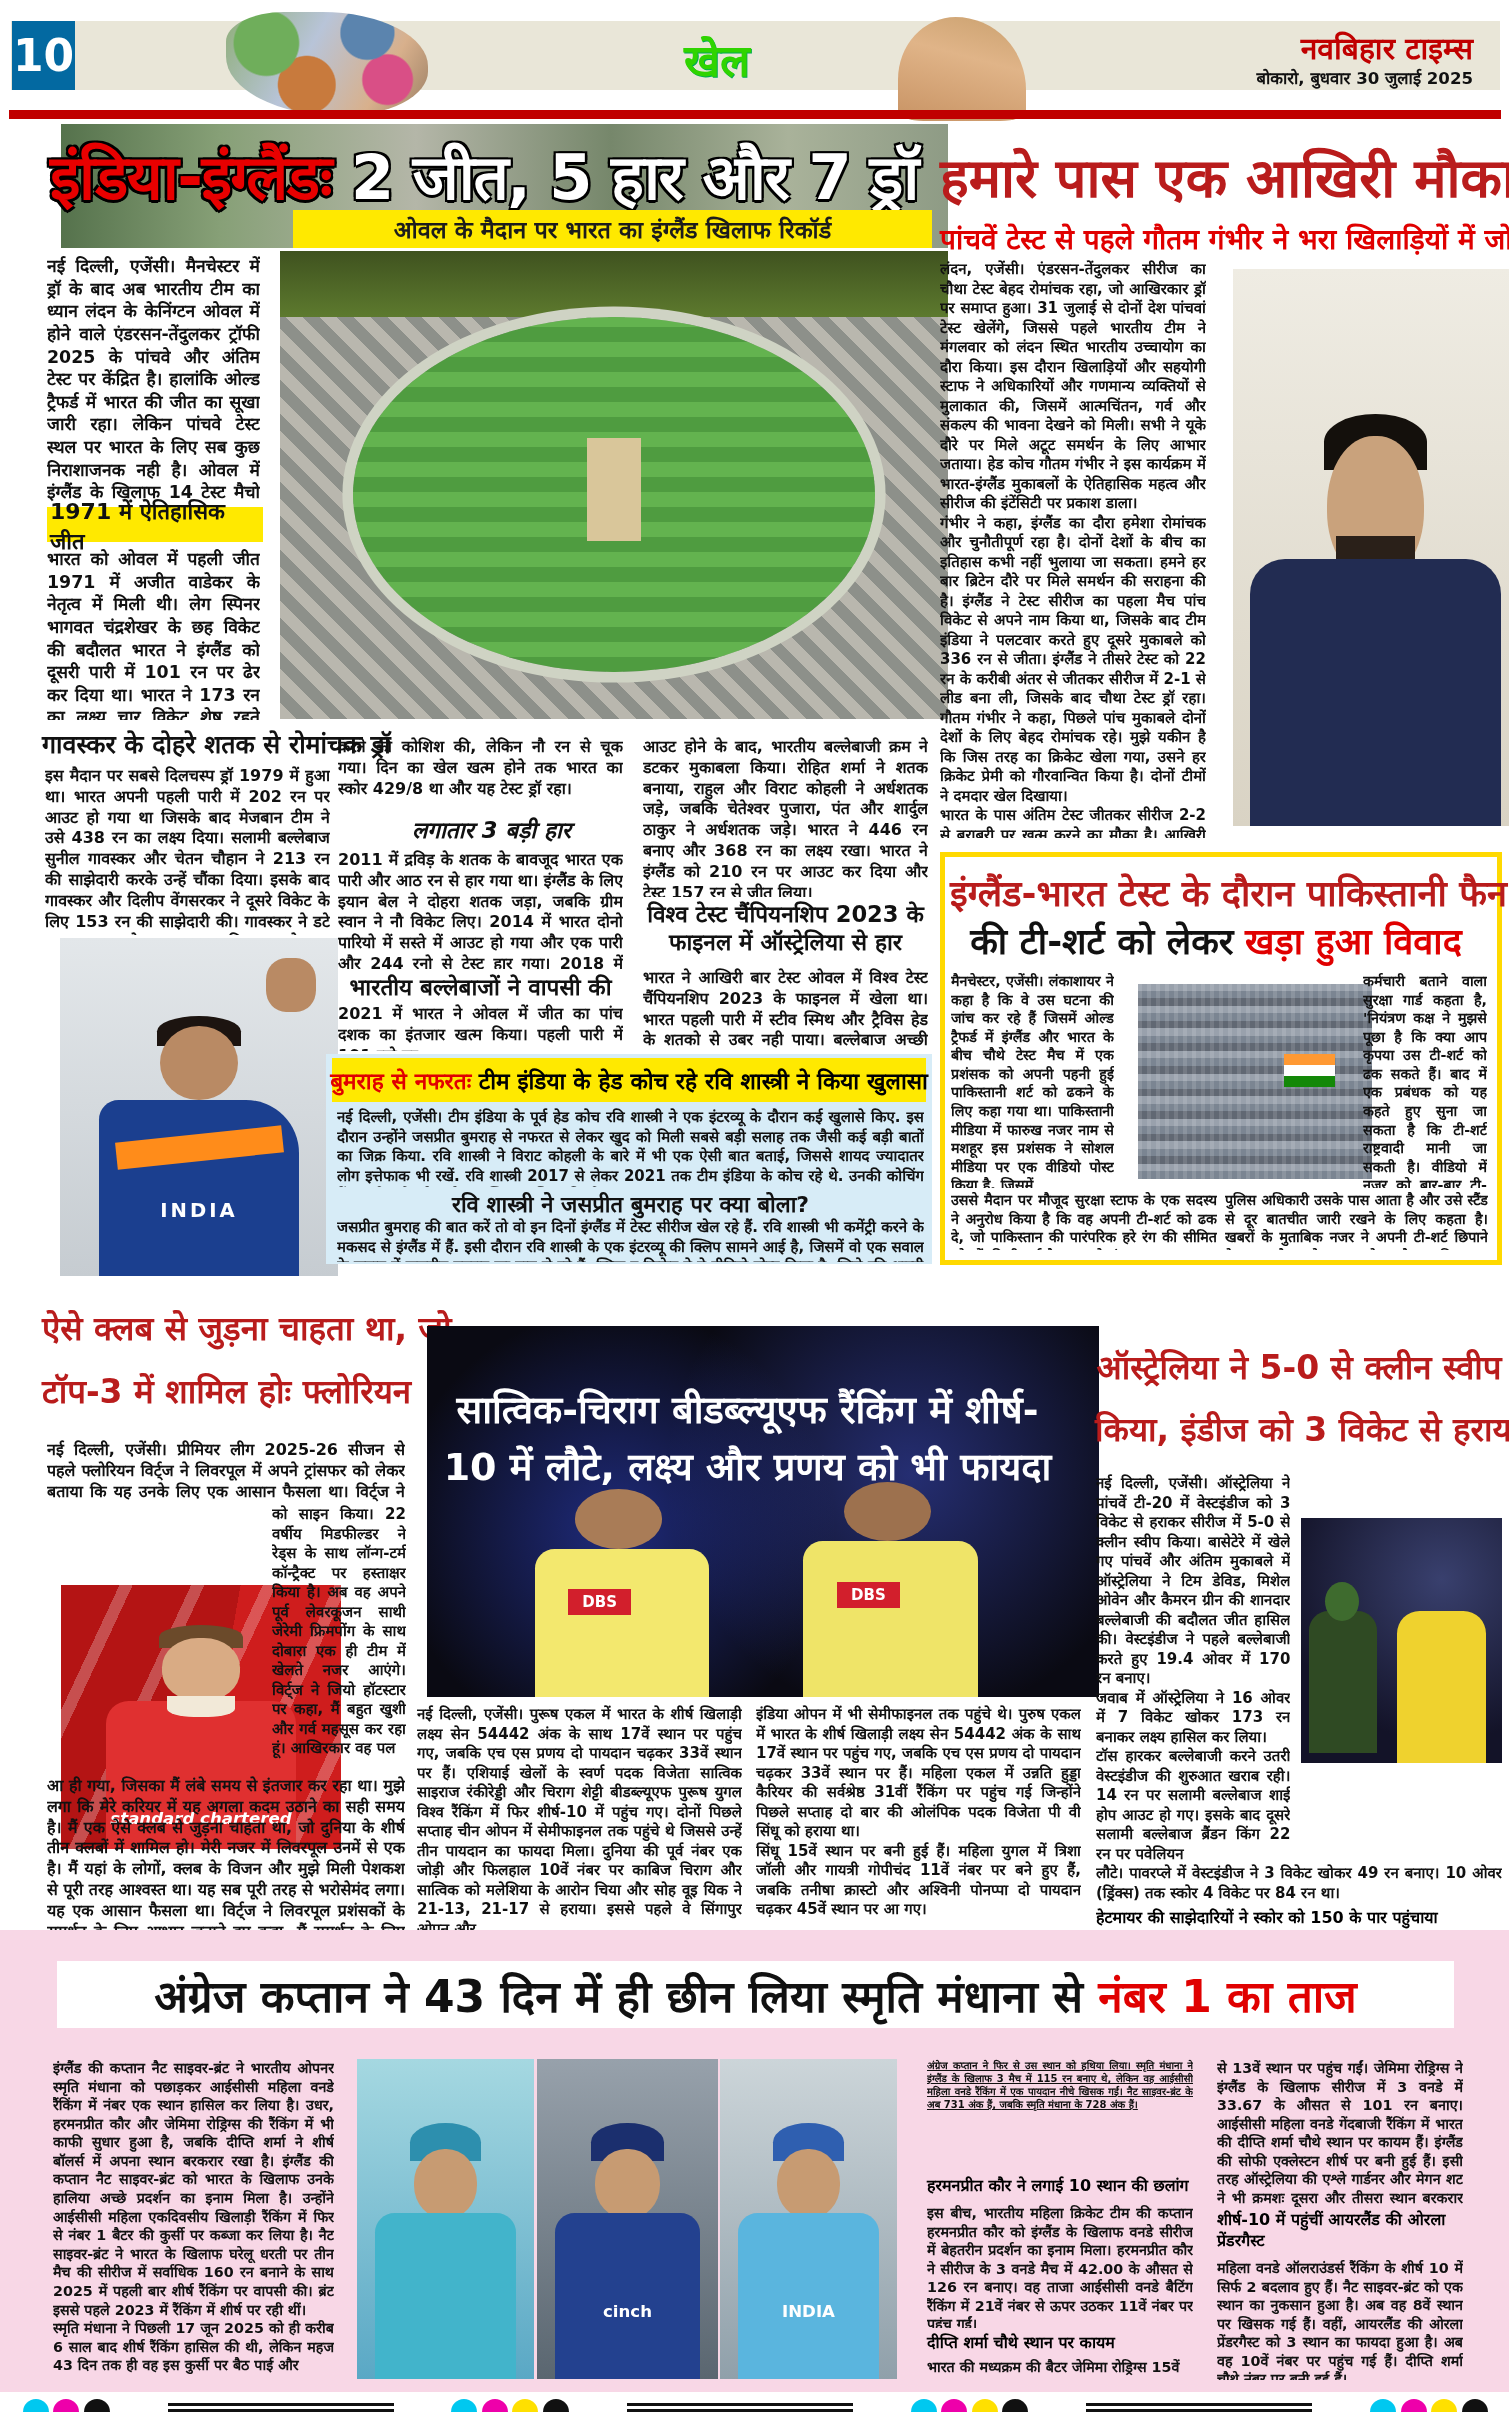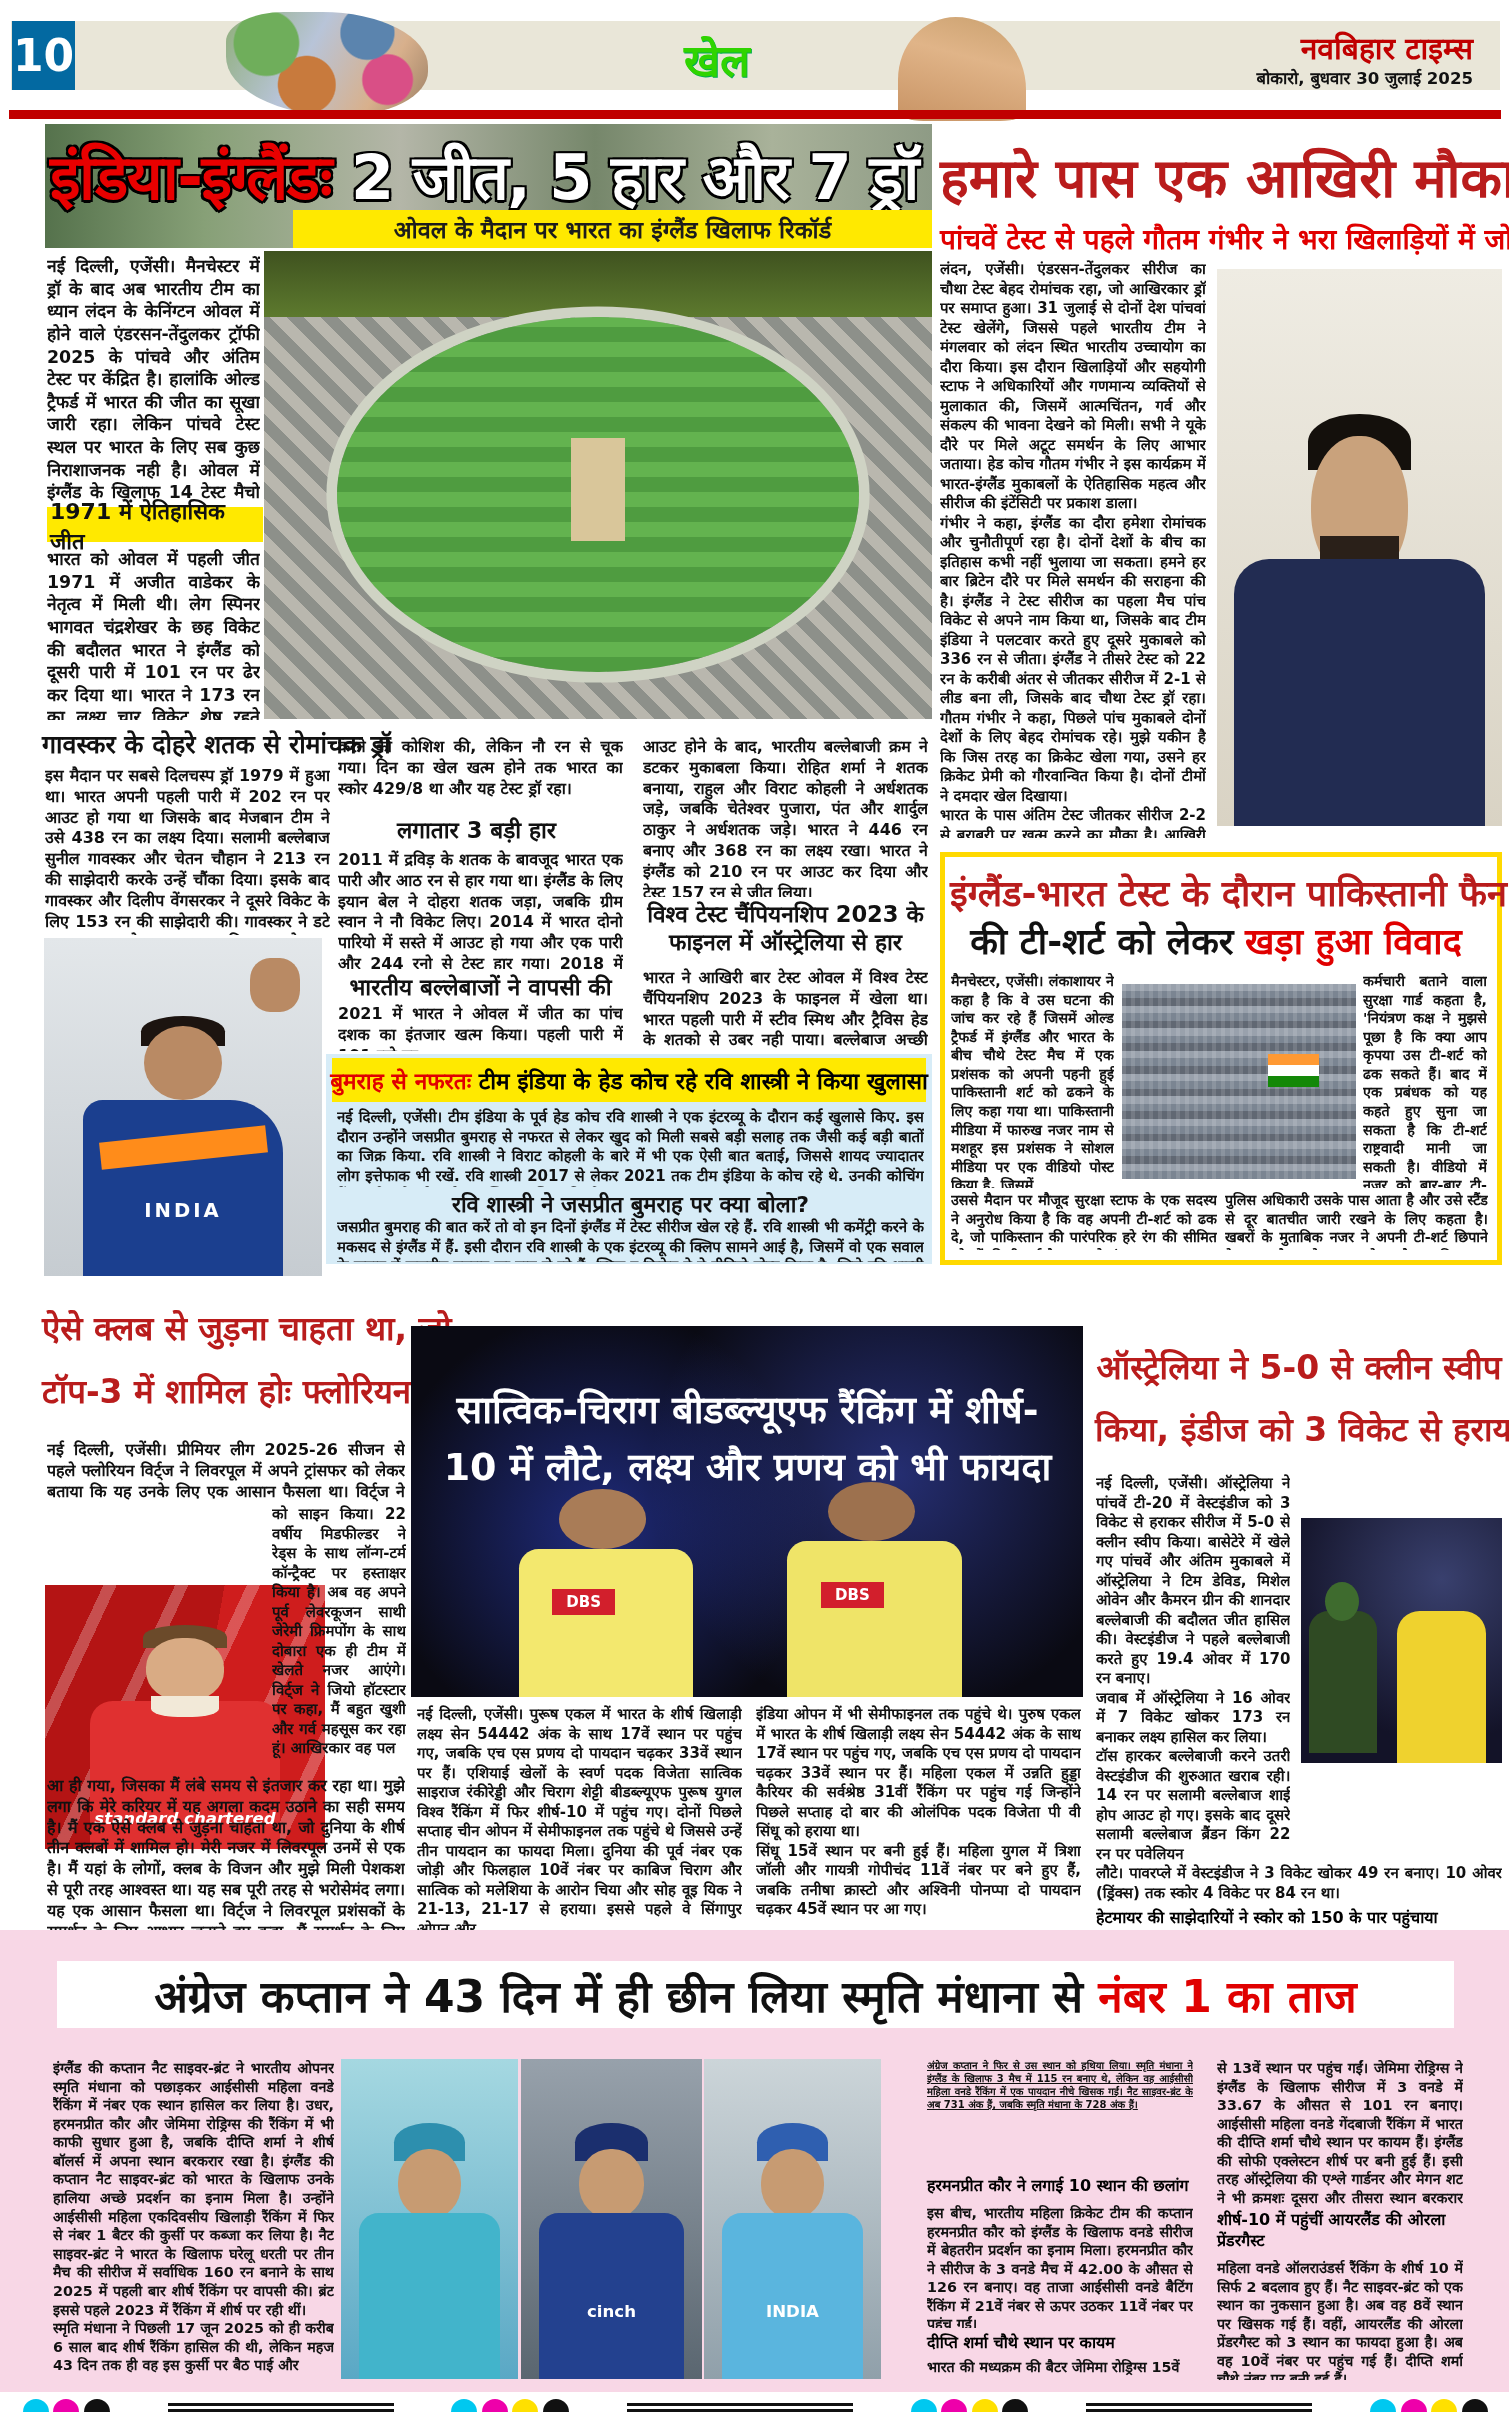--- a/index.html
+++ b/index.html
@@ -4,21 +4,21 @@
 <style>
   html,body{margin:0;padding:0;}
   body{width:1510px;height:2426px;position:relative;background:#ffffff;
        font-family:"DejaVu Sans","Liberation Sans",sans-serif;}
   .abs{position:absolute;}
   .bt{font-size:16px;line-height:1.3;text-align:justify;overflow:hidden;
       white-space:pre-line;font-weight:600;color:#111;}
   .nowrap{white-space:nowrap;}
   .ctr{text-align:center;}
   .outline{text-shadow:-2.3px -2.3px 0 #000,2.3px -2.3px 0 #000,-2.3px 2.3px 0 #000,2.3px 2.3px 0 #000,0 3px 0 #000;}
-  .ph{position:absolute;overflow:hidden;}
+  .ph{position:absolute;overflow:hidden;margin-left:16px;}
   
   .band{background:#e9e6d8;}
   .pagebox{background:#0369a1;color:#fff;font-weight:800;font-size:44px;
            display:flex;align-items:center;justify-content:center;}
   .khel{color:#2fd400;font-weight:800;font-size:44px;text-shadow:0.8px 0.8px 0 #0a5;}
   .masthead{color:#c00000;font-weight:800;font-size:30px;text-align:right;}
   .dateline{color:#111;font-weight:800;font-size:16.6px;text-align:right;}
   .rule{background:#c00000;}
   .collage{background:
      radial-gradient(circle at 20% 30%,#6fae5b 0 18%,transparent 19%),
@@ -150,21 +150,21 @@
 <div class="abs ph ph-bumrah" style="left:44px;top:938px;width:278px;height:338px;">
   <div class="bhair"></div>
   <div class="bh"></div>
   <div class="bj"></div>
   <div class="bj-or"></div>
   <div class="bfist"></div>
   <div class="blabel">INDIA</div>
 </div>
 
 <div class="abs bt" style="left:338px;top:737px;width:285px;height:72px;">करने की कोशिश की, लेकिन नौ रन से चूक गया। दिन का खेल खत्म होने तक भारत का स्कोर 429/8 था और यह टेस्ट ड्रॉ रहा।</div>
-<div class="abs secsub" style="left:334px;top:814px;width:285px;height:33px;">लगातार 3 बड़ी हार</div>
+<div class="abs secsub" style="left:349px;top:814px;width:285px;height:33px;font-style:italic;">लगातार 3 बड़ी हार</div>
 <div class="abs bt" style="left:338px;top:850px;width:285px;height:119px;">2011 में द्रविड़ के शतक के बावजूद भारत एक पारी और आठ रन से हार गया था। इंग्लैंड के लिए इयान बेल ने दोहरा शतक जड़ा, जबकि ग्रीम स्वान ने नौ विकेट लिए। 2014 में भारत दोनो पारियो में सस्ते में आउट हो गया और एक पारी और 244 रनो से टेस्ट हार गया। 2018 में ऋषभ पंत और केएल राहुल ने शतक बनाए, लेकिन भारत 464 रनो के विशाल लक्ष्य से 118 रन से चूक गया।</div>
 <div class="abs secsub" style="left:338px;top:971px;width:285px;height:32px;">भारतीय बल्लेबाजों ने वापसी की</div>
 <div class="abs bt" style="left:338px;top:1004px;width:285px;height:47px;">2021 में भारत ने ओवल में जीत का पांच दशक का इंतजार खत्म किया। पहली पारी में 191 रनो पर</div>
 
 <div class="abs bt" style="left:643px;top:737px;width:285px;height:160px;">आउट होने के बाद, भारतीय बल्लेबाजी क्रम ने डटकर मुकाबला किया। रोहित शर्मा ने शतक बनाया, राहुल और विराट कोहली ने अर्धशतक जड़े, जबकि चेतेश्वर पुजारा, पंत और शार्दुल ठाकुर ने अर्धशतक जड़े। भारत ने 446 रन बनाए और 368 रन का लक्ष्य रखा। भारत ने इंग्लैंड को 210 रन पर आउट कर दिया और टेस्ट 157 रन से जीत लिया।</div>
 <div class="abs secsub" style="left:643px;top:900px;width:285px;height:65px;line-height:1.25;">विश्व टेस्ट चैंपियनशिप 2023 के फाइनल में ऑस्ट्रेलिया से हार</div>
 <div class="abs bt" style="left:643px;top:968px;width:285px;height:83px;">भारत ने आखिरी बार टेस्ट ओवल में विश्व टेस्ट चैंपियनशिप 2023 के फाइनल में खेला था। भारत पहली पारी में स्टीव स्मिथ और ट्रैविस हेड के शतको से उबर नही पाया। बल्लेबाज अच्छी शुरुआत को बड़े स्कोर में बदलने में नाकाम रहे और भारत 209 रन से हार गया।</div>
 
 <div class="abs shastribox" style="left:326px;top:1054px;width:606px;height:210px;"></div>
 <div class="abs shastribanner" style="left:332px;top:1058px;width:594px;height:44px;">

